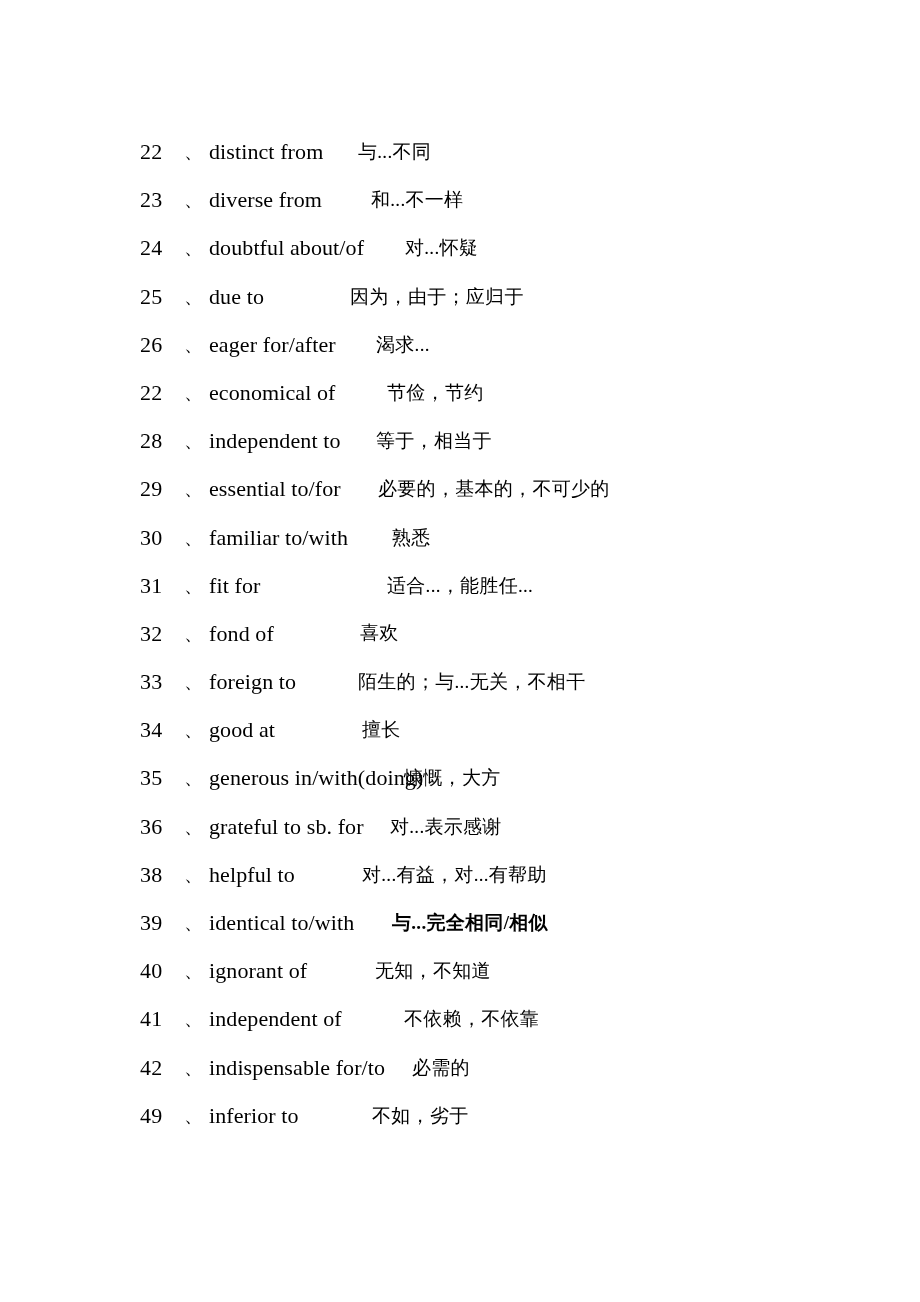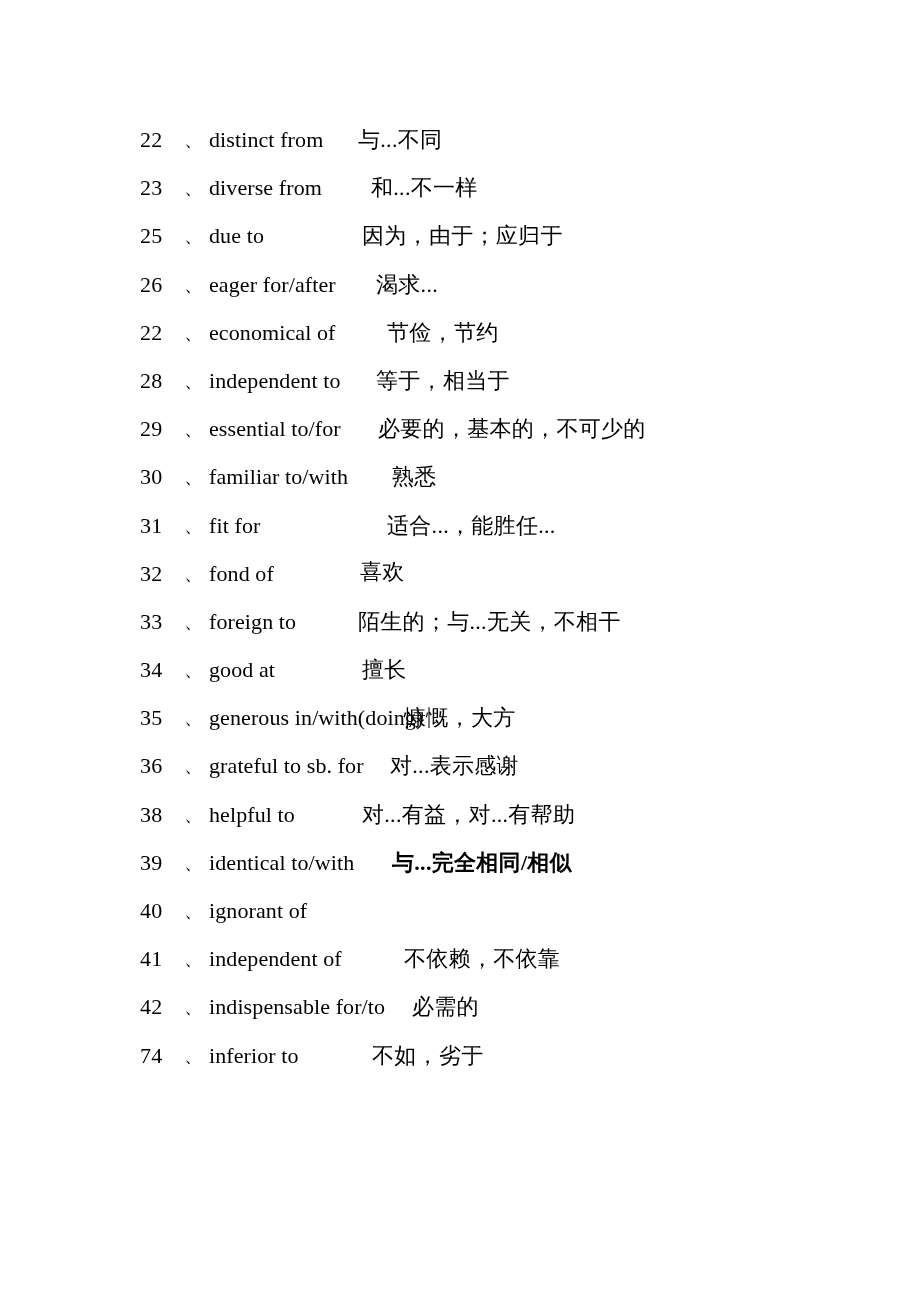--- a/index.html
+++ b/index.html
@@ -23,21 +23,21 @@
     left: 0;
     top: 0;
     width: 920px;
     height: 1302px;
     background: #ffffff;
   }
 
   #entry-list {
     position: absolute;
     left: 0;
-    top: 116px;
+    top: 128px;
     width: 832px;
     margin: 0;
     padding: 0;
     list-style: none;
   }
 
   .entry-row {
     height: 48.2px;
     line-height: 48.2px;
     white-space: nowrap;
@@ -64,43 +64,44 @@
 
   .entry-en {
     display: inline-block;
     font-size: 22px;
     letter-spacing: 0.1px;
   }
 
   .entry-zh {
     position: absolute;
     top: 0;
-    font-size: 22px;
+    font-size: 19px;
     letter-spacing: 0.3px;
   }
 </style>
 </head>
 <body>
 
 <div id="page">
   <ul id="entry-list">
       <li class="entry-row"><span class="entry-index">22</span><span class="entry-sep">、</span><span class="entry-en">distinct from</span><span class="entry-zh" style="left: 358px;">与...不同</span></li>
       <li class="entry-row"><span class="entry-index">23</span><span class="entry-sep">、</span><span class="entry-en">diverse from</span><span class="entry-zh" style="left: 371px; text-align: right;">和...不一样</span></li>
-      <li class="entry-row"><span class="entry-index">25</span><span class="entry-sep">、</span><span class="entry-en">due to</span><span class="entry-zh" style="left: 350px; margin-left: 12px;">因为，由于；应归于</span></li>
+      <li class="entry-row"><span class="entry-index">24</span><span class="entry-sep">、</span><span class="entry-en">doubtful about/of</span><span class="entry-zh" style="left: 405px;">对...怀疑</span></li>
+      <li class="entry-row"><span class="entry-index">25</span><span class="entry-sep">、</span><span class="entry-en">due to</span><span class="entry-zh" style="left: 350px;">因为，由于；应归于</span></li>
       <li class="entry-row"><span class="entry-index">26</span><span class="entry-sep">、</span><span class="entry-en">eager for/after</span><span class="entry-zh" style="left: 376px;">渴求...</span></li>
       <li class="entry-row"><span class="entry-index">22</span><span class="entry-sep">、</span><span class="entry-en">economical of</span><span class="entry-zh" style="left: 387px;">节俭，节约</span></li>
       <li class="entry-row"><span class="entry-index">28</span><span class="entry-sep">、</span><span class="entry-en">independent to</span><span class="entry-zh" style="left: 376px;">等于，相当于</span></li>
       <li class="entry-row"><span class="entry-index">29</span><span class="entry-sep">、</span><span class="entry-en">essential to/for</span><span class="entry-zh" style="left: 378px;">必要的，基本的，不可少的</span></li>
       <li class="entry-row"><span class="entry-index">30</span><span class="entry-sep">、</span><span class="entry-en">familiar to/with</span><span class="entry-zh" style="left: 392px;">熟悉</span></li>
       <li class="entry-row"><span class="entry-index">31</span><span class="entry-sep">、</span><span class="entry-en">fit for</span><span class="entry-zh" style="left: 347px; margin-left: 40px;">适合...，能胜任...</span></li>
       <li class="entry-row"><span class="entry-index">32</span><span class="entry-sep">、</span><span class="entry-en">fond of</span><span class="entry-zh" style="left: 360px; font-family: Liberation Mono, monospace;">喜欢</span></li>
       <li class="entry-row"><span class="entry-index">33</span><span class="entry-sep">、</span><span class="entry-en">foreign to</span><span class="entry-zh" style="left: 358px;">陌生的；与...无关，不相干</span></li>
       <li class="entry-row"><span class="entry-index">34</span><span class="entry-sep">、</span><span class="entry-en">good at</span><span class="entry-zh" style="left: 362px;">擅长</span></li>
       <li class="entry-row"><span class="entry-index">35</span><span class="entry-sep">、</span><span class="entry-en">generous in/with(doing)</span><span class="entry-zh" style="left: 404px;">慷慨，大方</span></li>
       <li class="entry-row"><span class="entry-index">36</span><span class="entry-sep">、</span><span class="entry-en">grateful to sb. for</span><span class="entry-zh" style="left: 390px;">对...表示感谢</span></li>
       <li class="entry-row"><span class="entry-index">38</span><span class="entry-sep">、</span><span class="entry-en">helpful to</span><span class="entry-zh" style="left: 362px;">对...有益，对...有帮助</span></li>
       <li class="entry-row"><span class="entry-index">39</span><span class="entry-sep">、</span><span class="entry-en">identical to/with</span><span class="entry-zh" style="left: 392px; font-weight: bold;">与...完全相同/相似</span></li>
-      <li class="entry-row"><span class="entry-index">40</span><span class="entry-sep">、</span><span class="entry-en">ignorant of</span></li>
+      <li class="entry-row"><span class="entry-index">40</span><span class="entry-sep">、</span><span class="entry-en">ignorant of</span><span class="entry-zh" style="left: 375px;">无知，不知道</span></li>
       <li class="entry-row"><span class="entry-index">41</span><span class="entry-sep">、</span><span class="entry-en">independent of</span><span class="entry-zh" style="left: 404px;">不依赖，不依靠</span></li>
       <li class="entry-row"><span class="entry-index">42</span><span class="entry-sep">、</span><span class="entry-en">indispensable for/to</span><span class="entry-zh" style="left: 412px;">必需的</span></li>
-      <li class="entry-row"><span class="entry-index">74</span><span class="entry-sep">、</span><span class="entry-en">inferior to</span><span class="entry-zh" style="left: 372px;">不如，劣于</span></li>
+      <li class="entry-row"><span class="entry-index">49</span><span class="entry-sep">、</span><span class="entry-en">inferior to</span><span class="entry-zh" style="left: 372px;">不如，劣于</span></li>
     </ul>
 </div>
 
 </body></html>

